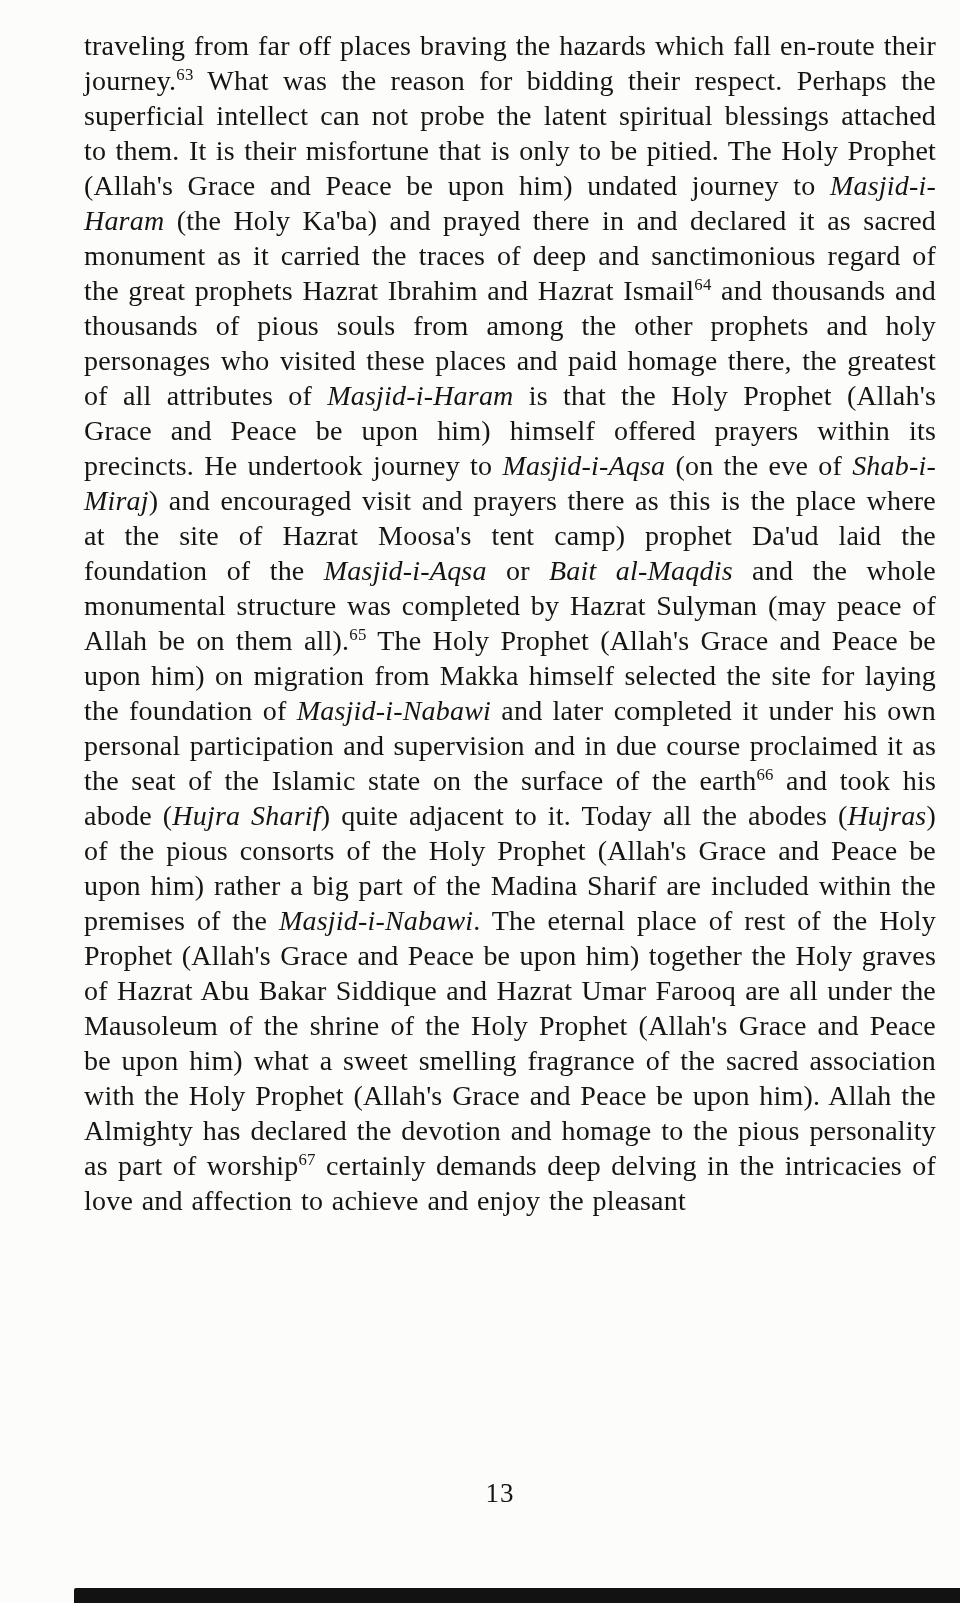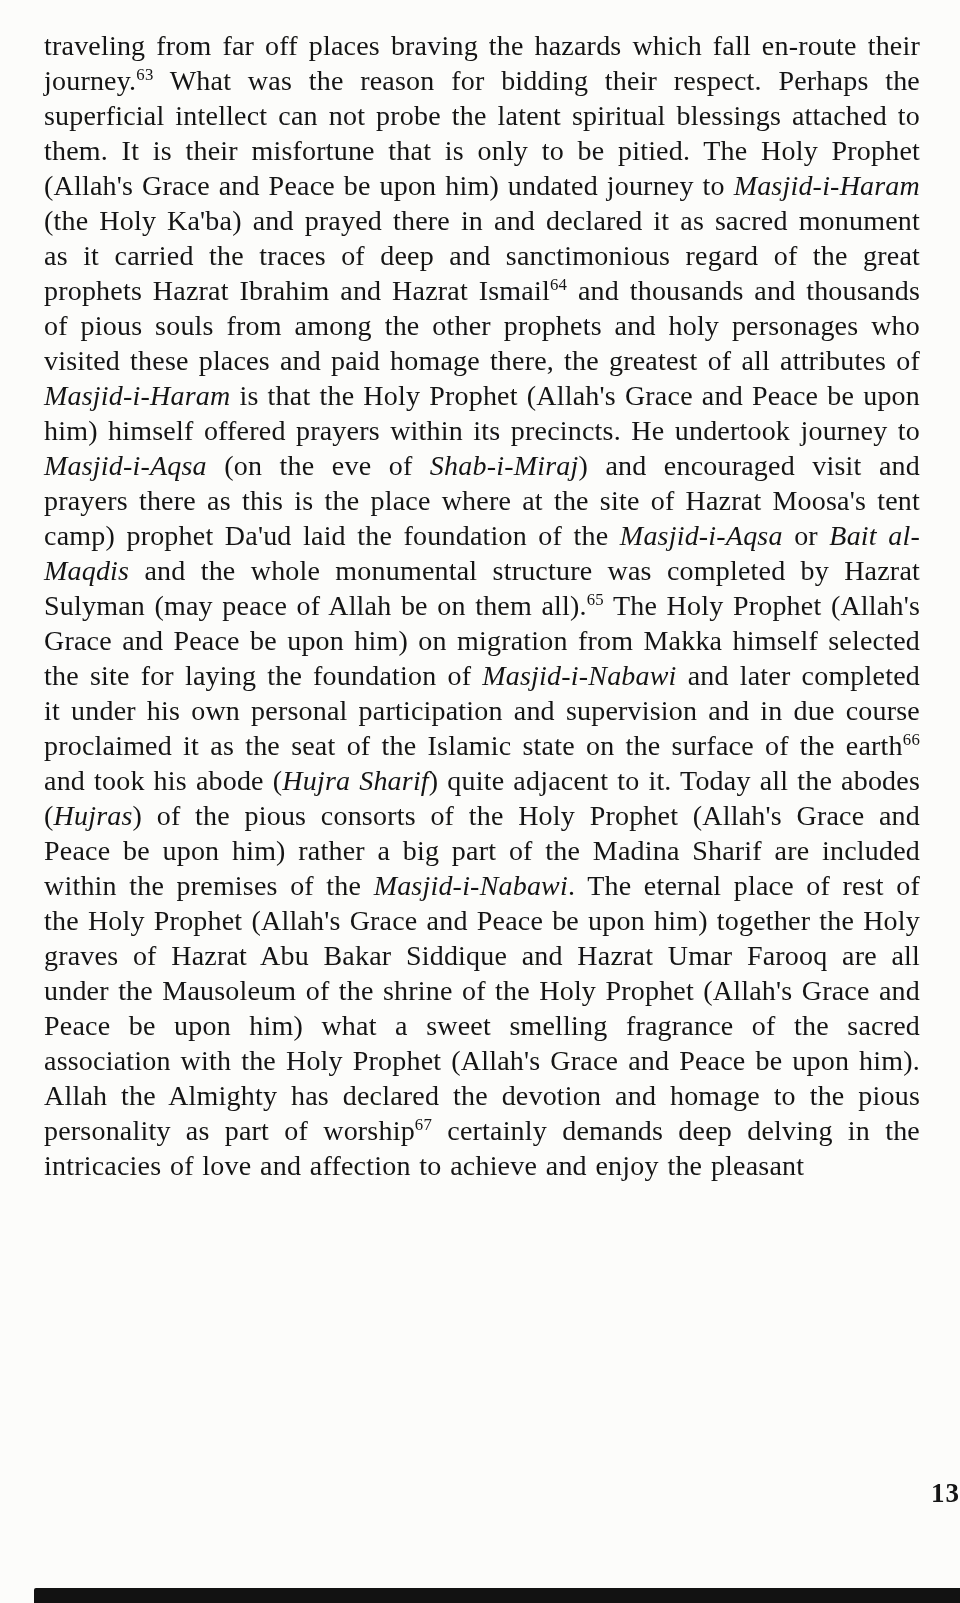--- a/index.html
+++ b/index.html
@@ -11,22 +11,23 @@
     height: 1603px;
     background: #fcfcfa;
     font-family: "Liberation Serif", serif;
     color: #151515;
     position: relative;
     overflow: hidden;
   }
   .page {
     position: absolute;
     inset: 0;
-    padding: 28px 40px 0 44px;
+    padding: 28px 24px 0 44px;
     box-sizing: border-box;
+    margin-left: 40px;
   }
   .body-text {
     font-size: 28px;
     line-height: 35px;
     text-align: justify;
     letter-spacing: 0.2px;
     word-spacing: 1.5px;
     margin: 0;
   }
   .body-text i {
@@ -35,23 +36,23 @@
   .body-text sup {
     font-size: 0.6em;
     line-height: 0;
     vertical-align: super;
   }
   .page-number {
     position: absolute;
     top: 1478px;
     left: 0;
     right: 0;
-    text-align: right;
+    text-align: center;
     font-size: 27px;
-    font-weight: bold;
+    font-weight: normal;
     letter-spacing: 1px;
   }
   .scan-bar {
     position: absolute;
     left: 34px;
     right: 0;
     bottom: 0;
     height: 15px;
     background: #121212;
     border-radius: 2px 0 0 0;

